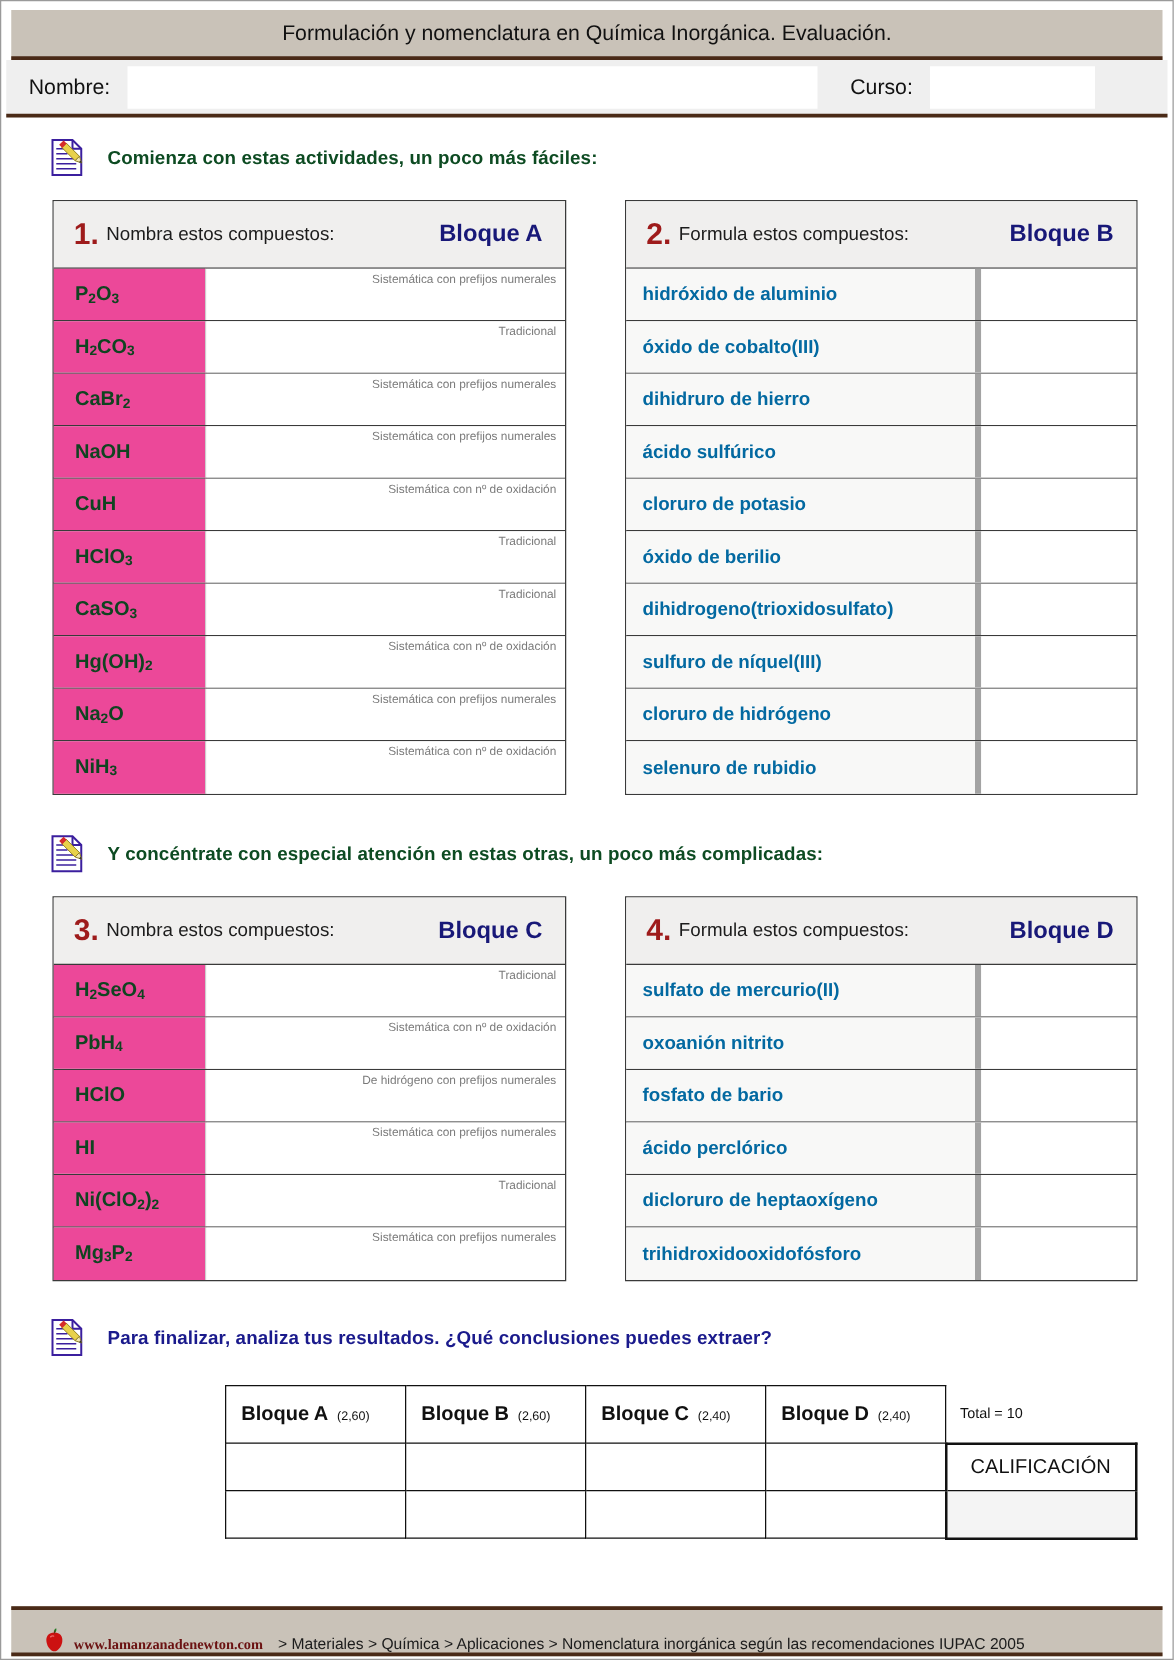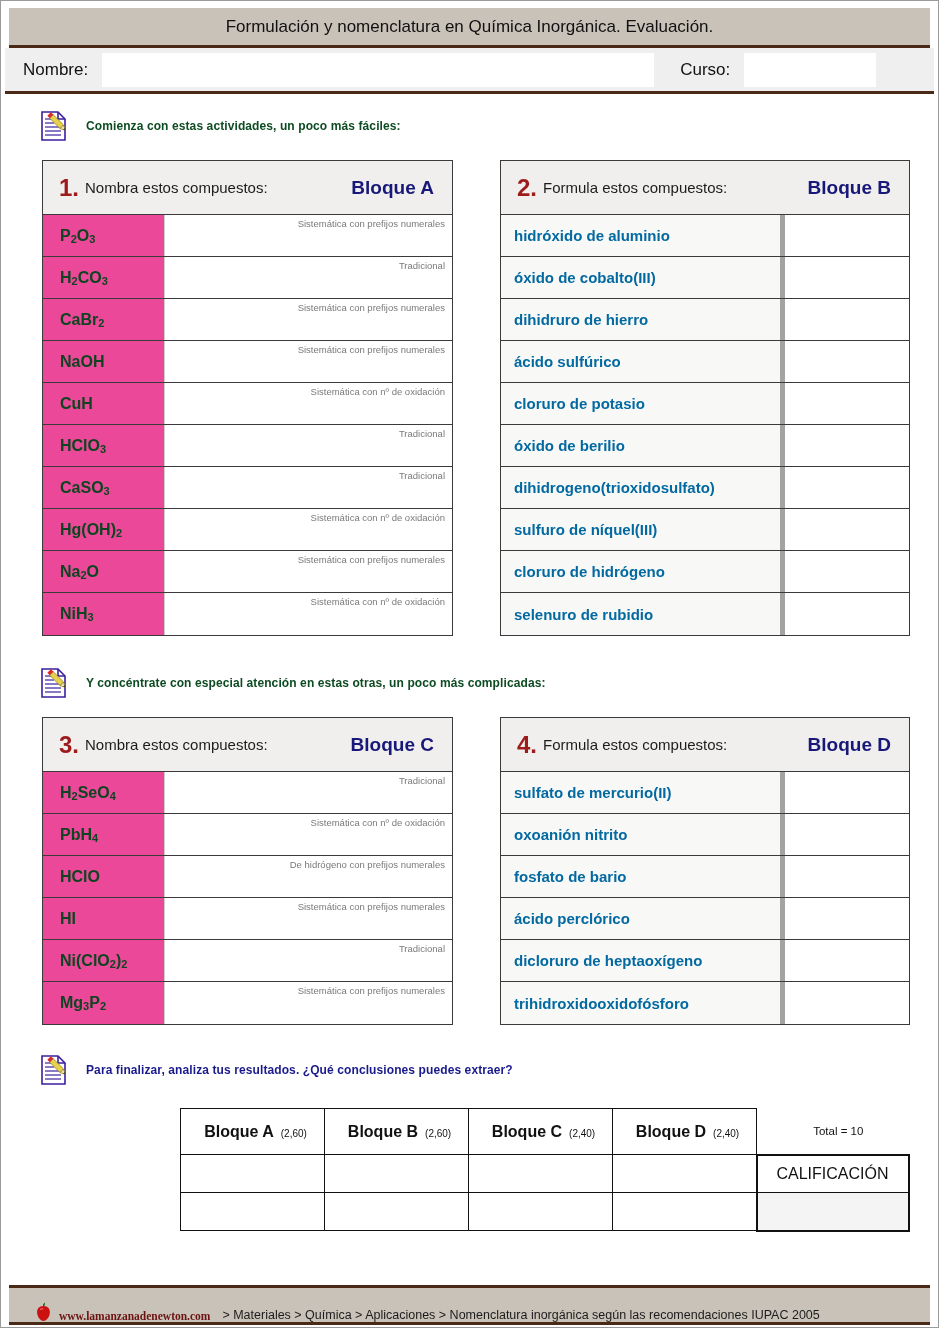--- a/index.html
+++ b/index.html
@@ -65,21 +65,21 @@
     align-items: center;
     margin-left: 38px;
   }
   .doc-icon {
     width: 30px;
     height: 32px;
     position: relative;
     flex: 0 0 auto;
   }
   .instruction-text {
-    font-size: 12px;
+    font-size: 15px;
     font-weight: bold;
     color: #0d4b22;
     margin-left: 17px;
     letter-spacing: 0.1px;
   }
   .instruction-text.blue { color: #1a1a8c; }
 
   
   .blocks-row {
     display: flex;
@@ -187,21 +187,20 @@
     display: flex;
   }
   .results-table {
     border-collapse: collapse;
     margin-left: 137px;
   }
   .results-table td, .results-table th {
     border: 1px solid #111111;
     padding: 0;
     box-sizing: border-box;
-    text-align: center;
   }
   .rt-label {
     width: 137px;
     height: 38px;
     font-size: 14px;
     text-align: left;
     padding-left: 10px !important;
     font-weight: normal;
   }
   .rt-label.green { color: #0d4b22; }

